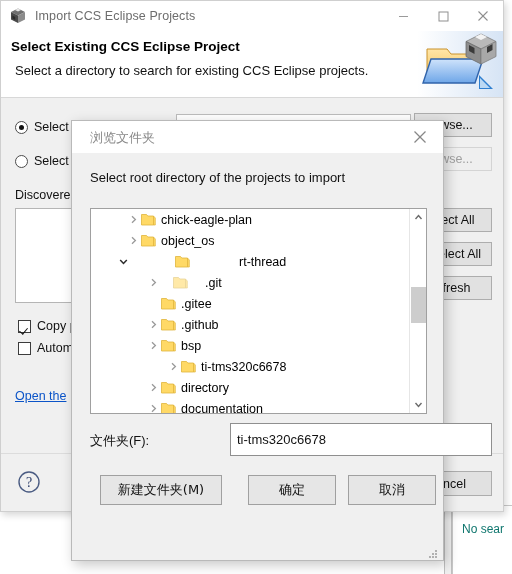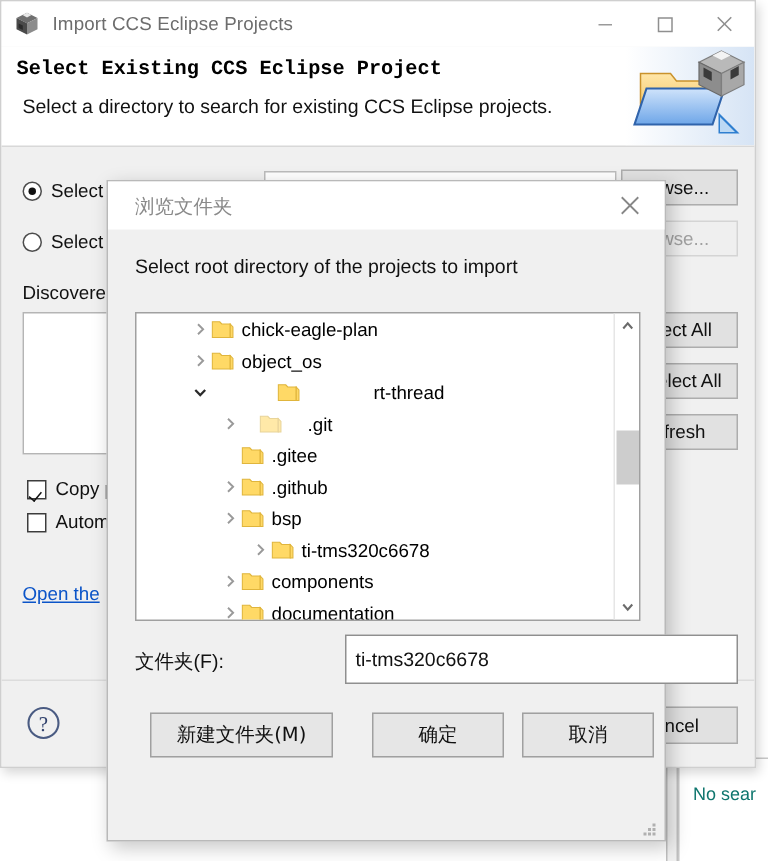--- a/index.html
+++ b/index.html
@@ -49,21 +49,21 @@
   .wbtn { width:40px; height:30px; display:flex; align-items:center; justify-content:center; }
   .wbtn svg { display:block; }
 
   .wiz-banner {
     position:absolute; left:0; top:30px; right:0; height:66px;
     background:#ffffff; border-bottom:1px solid #d8d8d8;
     overflow:hidden;
   }
   .banner-head {
     position:absolute; left:10px; top:8px;
-    font-size:13.5px; font-weight:bold; color:#000;font-family:Liberation Mono, monospace;
+    font-size:13.5px; font-weight:bold; color:#000;
   }
   .banner-sub {
     position:absolute; left:14px; top:32px;
     font-size:13px; color:#111;
   }
   .banner-art {
     position:absolute; right:0; top:0; width:86px; height:66px;
   }
 
   .wiz-body { position:absolute; left:0; top:97px; right:0; bottom:57px; background:#f0f0f0; }
@@ -334,21 +334,21 @@
               <svg width="9" height="9" viewBox="0 0 9 9">
                 <polyline points="3,1.2 6.4,4.5 3,7.8" fill="none" stroke="#9a9a9a" stroke-width="1.3"></polyline>
               </svg>
             </span>
             <span class="tfolder"><svg width="15" height="13" viewBox="0 0 15 13">
                 <path d="M0.5 1.5 L5.5 1.5 L6.8 3 L12.5 3 L12.5 12 L0.5 12 Z" fill="#ffd966" stroke="#e0b53c" stroke-width="0.8"></path>
                 <path d="M12.5 3 L14.3 5 L14.3 12 L12.5 12 Z" fill="#ffd966" stroke="#e0b53c" stroke-width="0.7"></path>
               </svg></span>
             <span class="tlabel">object_os</span>
           </div>
-          <div class="trow" style="padding-left: 34px; gap: 44px;">
+          <div class="trow" style="padding-left: 24px; gap: 44px;">
             <span class="twist">
               <svg width="9" height="9" viewBox="0 0 9 9">
                 <polyline points="1.2,3 4.5,6.4 7.8,3" fill="none" stroke="#2b2b2b" stroke-width="1.5"></polyline>
               </svg>
             </span>
             <span class="tfolder"><svg width="15" height="13" viewBox="0 0 15 13">
                 <path d="M0.5 1.5 L5.5 1.5 L6.8 3 L12.5 3 L12.5 12 L0.5 12 Z" fill="#ffd966" stroke="#e0b53c" stroke-width="0.8"></path>
                 <path d="M12.5 3 L14.3 5 L14.3 12 L12.5 12 Z" fill="#ffd966" stroke="#e0b53c" stroke-width="0.7"></path>
               </svg></span>
             <span class="tlabel">rt-thread</span>
@@ -413,21 +413,21 @@
           <div class="trow" style="padding-left: 54px;">
             <span class="twist">
               <svg width="9" height="9" viewBox="0 0 9 9">
                 <polyline points="3,1.2 6.4,4.5 3,7.8" fill="none" stroke="#9a9a9a" stroke-width="1.3"></polyline>
               </svg>
             </span>
             <span class="tfolder"><svg width="15" height="13" viewBox="0 0 15 13">
                 <path d="M0.5 1.5 L5.5 1.5 L6.8 3 L12.5 3 L12.5 12 L0.5 12 Z" fill="#ffd966" stroke="#e0b53c" stroke-width="0.8"></path>
                 <path d="M12.5 3 L14.3 5 L14.3 12 L12.5 12 Z" fill="#ffd966" stroke="#e0b53c" stroke-width="0.7"></path>
               </svg></span>
-            <span class="tlabel">components</span>
+            <span class="tlabel">directory</span>
           </div>
           <div class="trow" style="padding-left: 54px;">
             <span class="twist">
               <svg width="9" height="9" viewBox="0 0 9 9">
                 <polyline points="3,1.2 6.4,4.5 3,7.8" fill="none" stroke="#9a9a9a" stroke-width="1.3"></polyline>
               </svg>
             </span>
             <span class="tfolder"><svg width="15" height="13" viewBox="0 0 15 13">
                 <path d="M0.5 1.5 L5.5 1.5 L6.8 3 L12.5 3 L12.5 12 L0.5 12 Z" fill="#ffd966" stroke="#e0b53c" stroke-width="0.8"></path>
                 <path d="M12.5 3 L14.3 5 L14.3 12 L12.5 12 Z" fill="#ffd966" stroke="#e0b53c" stroke-width="0.7"></path>

